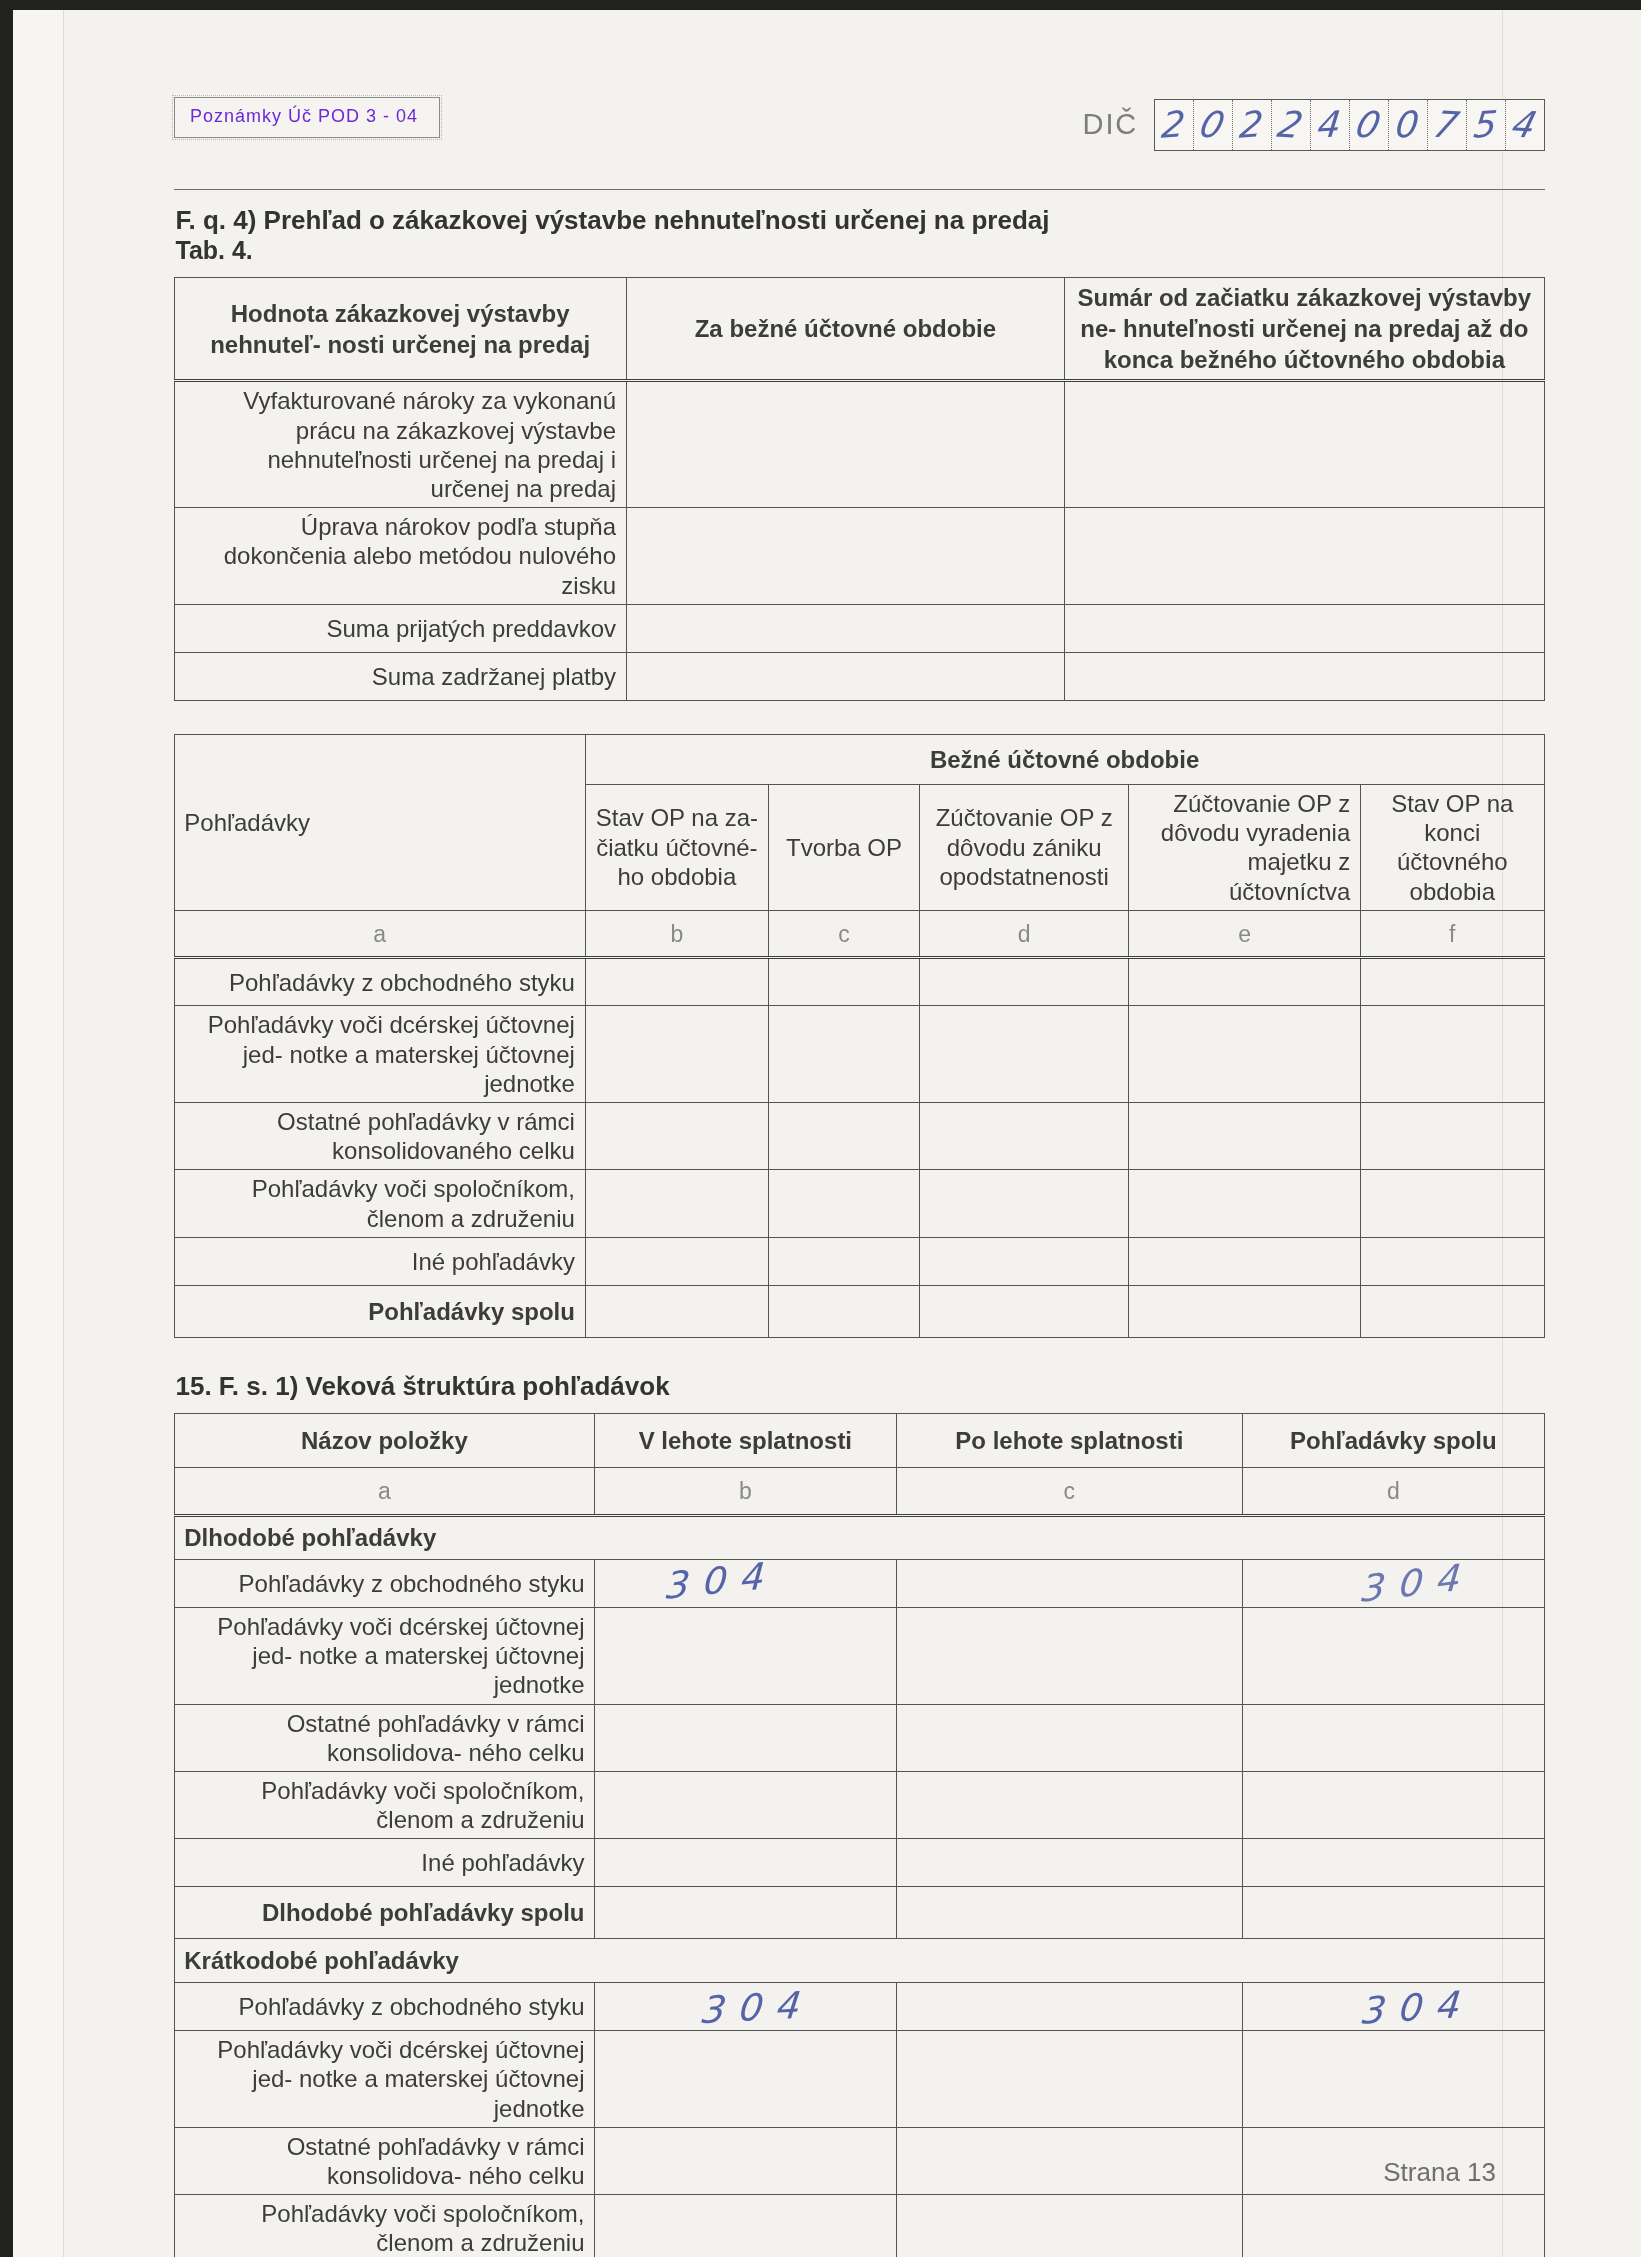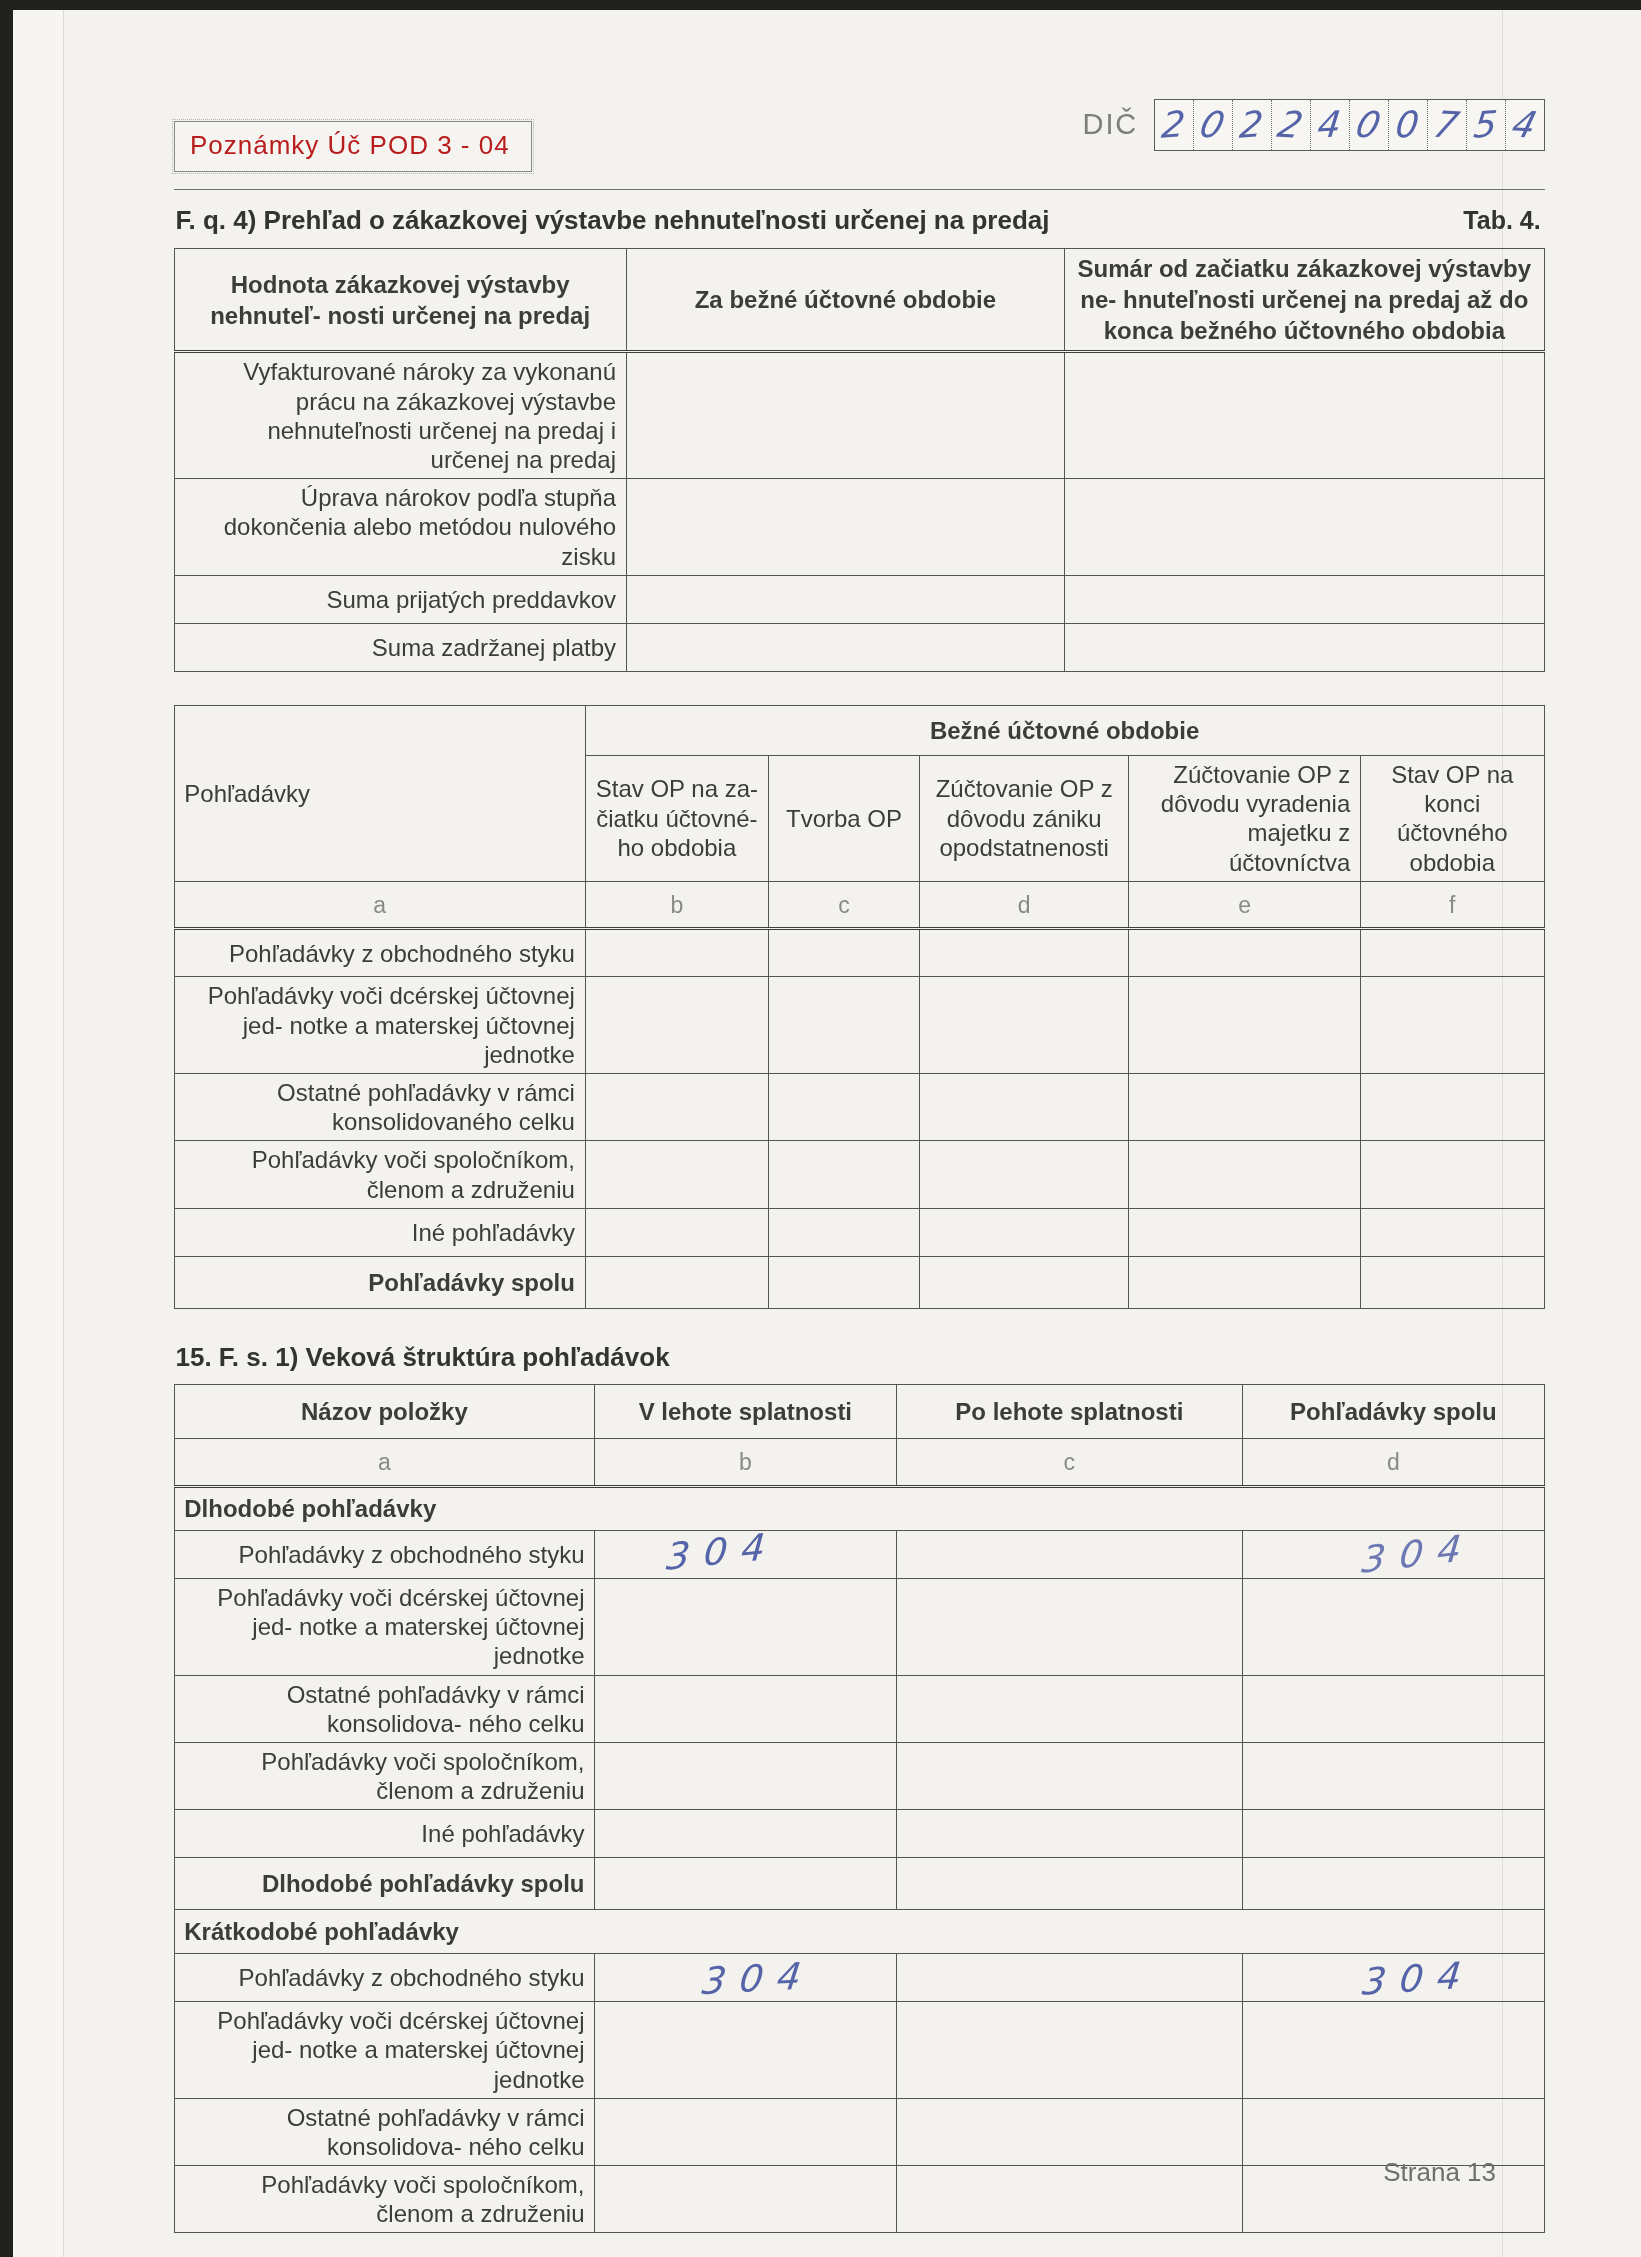--- a/index.html
+++ b/index.html
@@ -22,43 +22,42 @@
   .fold-right{
     position:absolute;top:0;bottom:0;left:1489px;width:1px;
     background:#e0ded7;
   }
   .content{position:absolute;left:161px;top:87px;width:1371px;}
 
   
   .header-row{display:flex;justify-content:space-between;align-items:flex-start;height:75px;}
   .form-box{
     border:1.9px solid #8a8a86;outline:1px dotted #b9b8b2;outline-offset:1.9px;
-    color:#b91c1c;font-size:26px;padding:8.7px 21px 9.7px 15.4px;letter-spacing:1px;
+    color:#6d28d9;font-size:18px;padding:8.7px 21px 9.7px 15.4px;letter-spacing:1px;
     background:#f5f4f0;
-    margin-top:24px;
   }
   .dic-wrap{display:flex;align-items:center;margin-top:1.9px;}
   .dic-label{color:#7d7d7a;font-size:29px;margin-right:15.4px;letter-spacing:1.9px;}
   .dic-cells{display:flex;border:1.9px solid #5a5a57;background:#f7f6f2;}
   .dic-cell{
     width:38px;height:50px;border-right:1px dotted #6e6e6a;
     display:flex;align-items:center;justify-content:center;
   }
   .dic-cell:last-child{border-right:none;}
   .hw{
     font-family:"DejaVu Sans", sans-serif;font-style:italic;
     color:#5563a8;
   }
   .dic-cell .hw{font-size:36px;transform:skewX(-10deg) rotate(-4deg);}
   .dic-cell:nth-child(even) .hw{transform:skewX(-12deg) rotate(3deg);}
 
   .rule{border-top:1.9px solid #6e6e6a;margin:17.4px 0 15.4px 0;}
 
   .sec-title{display:flex;justify-content:space-between;align-items:baseline;
-    font-size:26px;font-weight:bold;color:#333331;margin:5.8px 0 11.6px 1.9px;}
+    font-size:26px;font-weight:bold;color:#333331;margin:5.8px 0 11.6px 1.9px;flex-direction:column;}
   .tab-label{font-weight:bold;font-size:25px;margin-right:3.9px;}
 
   table{border-collapse:collapse;width:100%;table-layout:fixed;background:transparent;}
   td,th{border:1px solid #55554f;padding:3.9px 9.7px;font-size:24px;line-height:1.22;
     vertical-align:middle;color:#3c3c39;}
   th{font-weight:bold;text-align:center;}
   .t-outer{border:1.9px solid #3d3d39;}
   .dbl-bottom{border-bottom:3.9px double #3d3d39;}
   .lbl{text-align:right;}
   .letters td{color:#8a8a85;font-size:23px;text-align:center;height:42px;padding:1.9px;}

